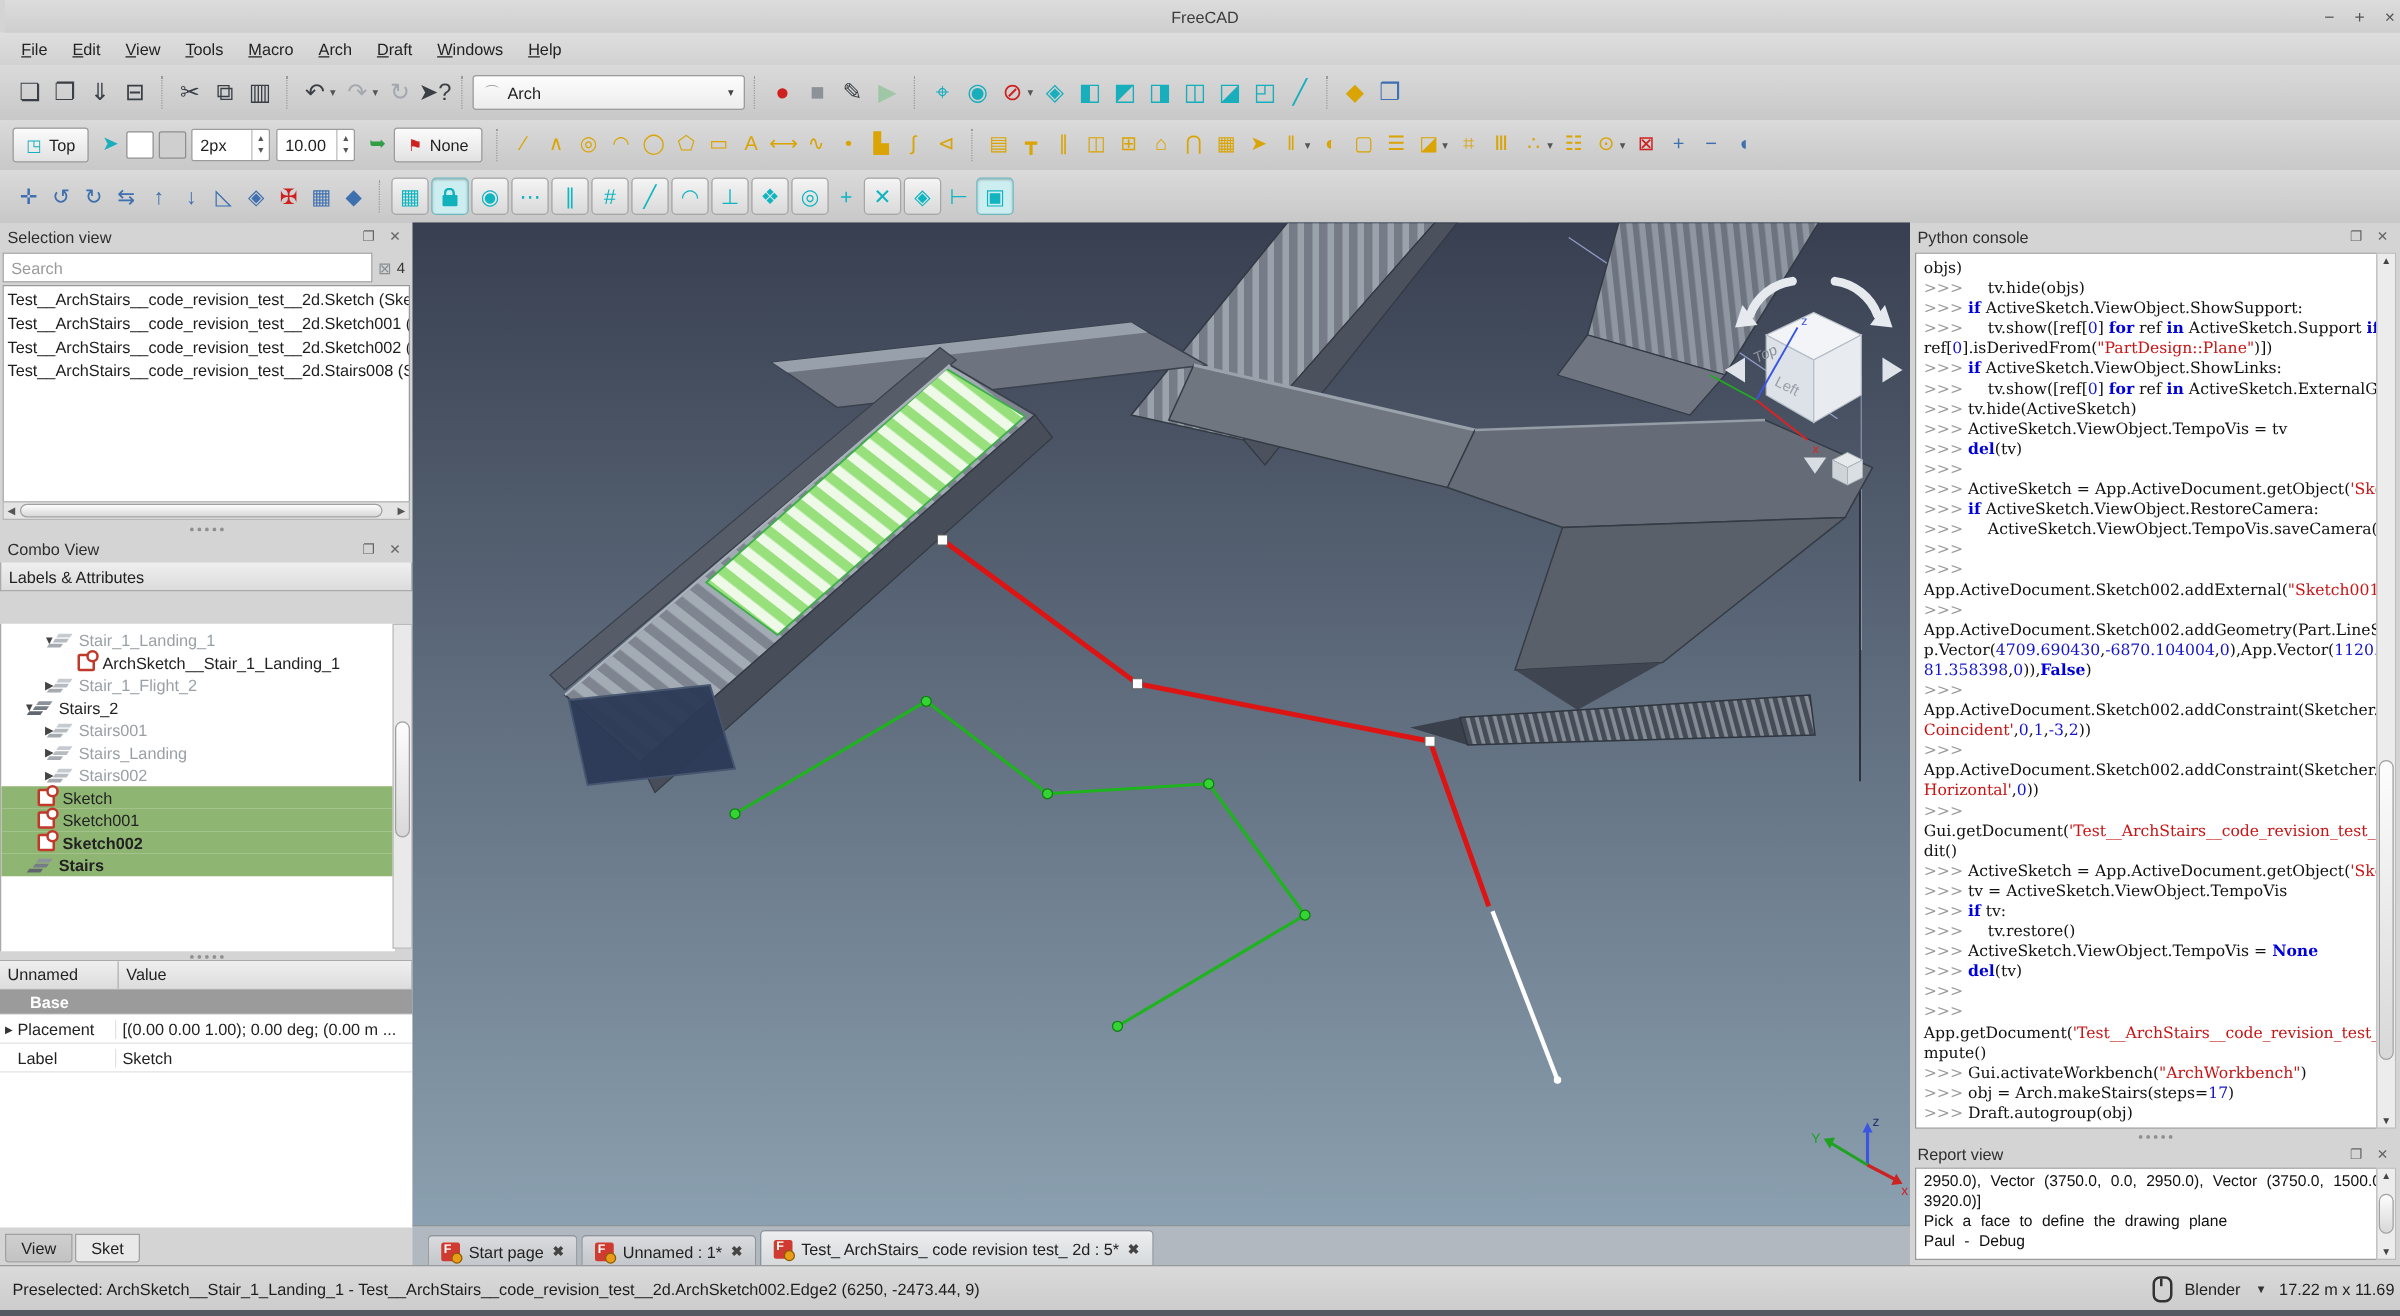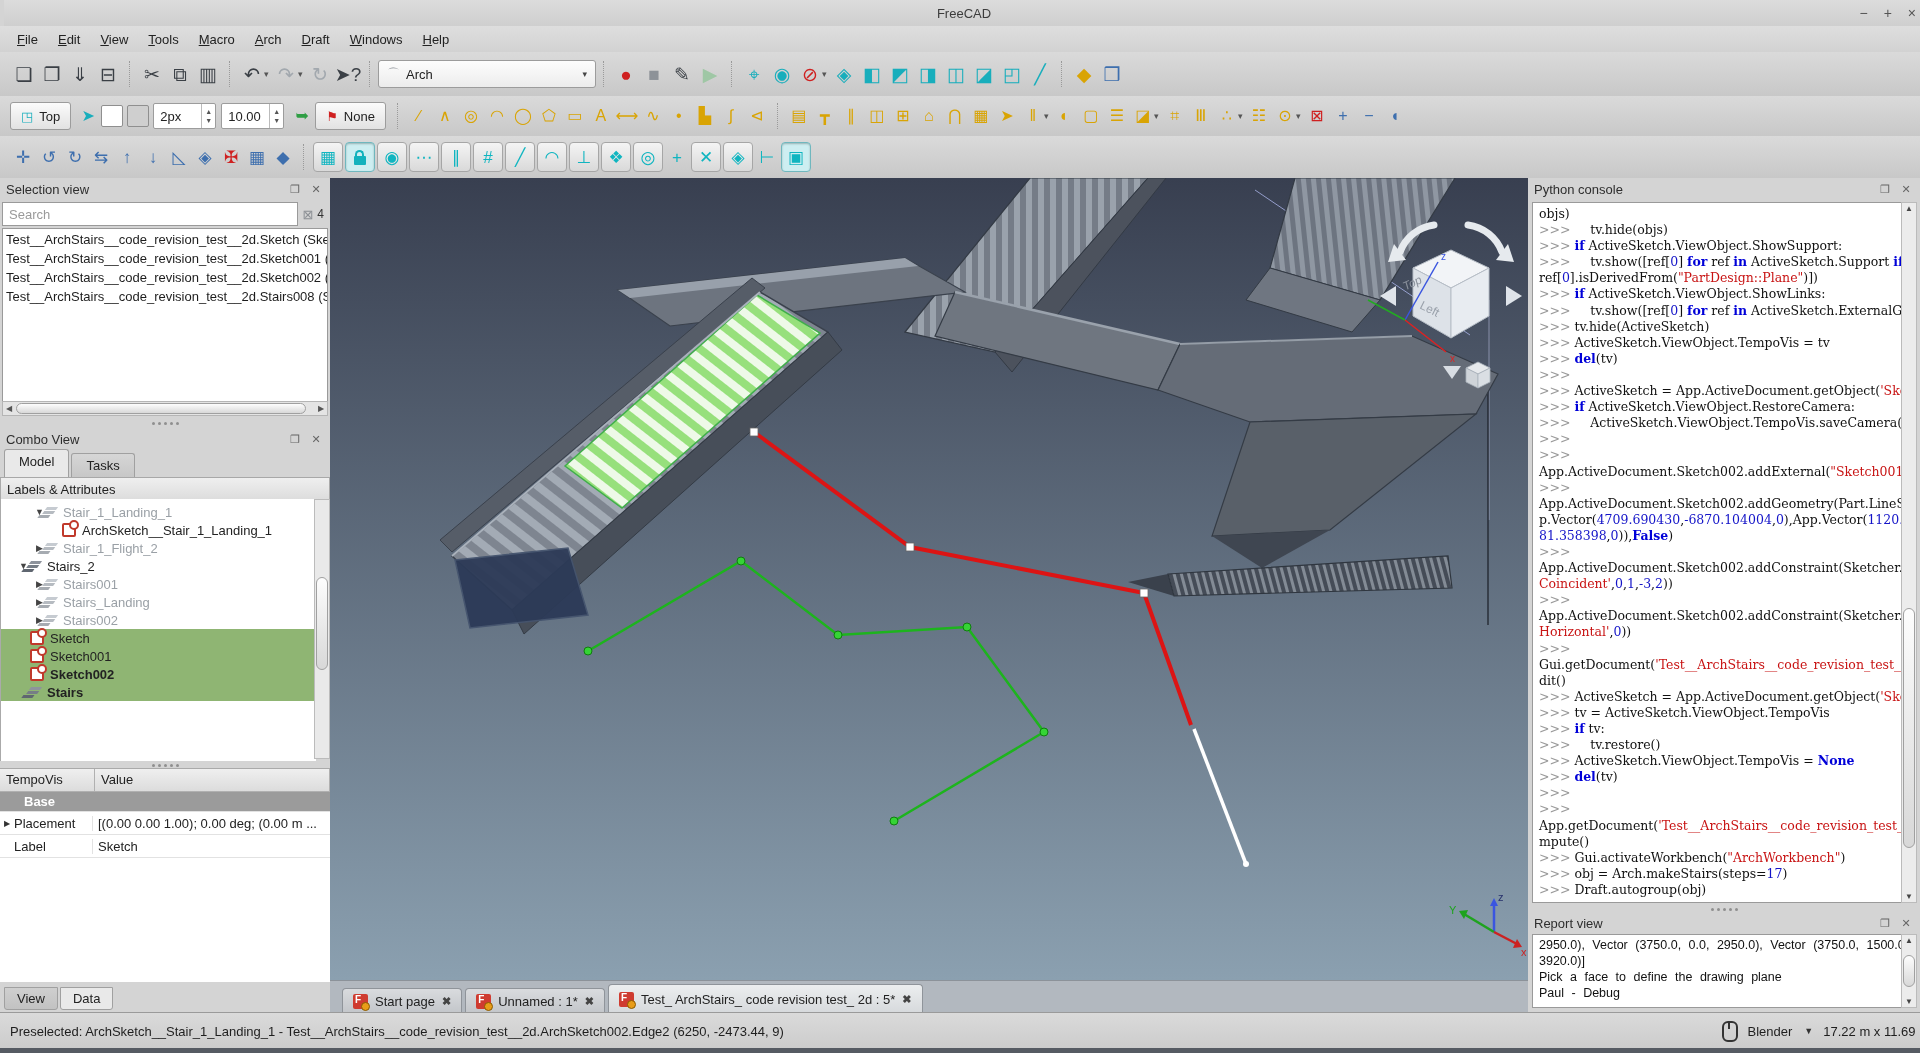--- a/index.html
+++ b/index.html
@@ -407,24 +407,20 @@
     </div>
 
   <div class="panel" id="combo">
     <div class="phead">
       <span>Combo View</span>
       <span class="pbtns">
         <span>❐</span>
         <span>✕</span>
       </span>
     </div>
-    <div class="tabsrow" id="combotabs">
-        <div class="ctab active">Model</div>
-        <div class="ctab">Tasks</div>
-      </div>
     <div class="treehdr">Labels &amp; Attributes</div>
     <div id="tree">
         <div class="trow dim" style="padding-left: 32px;">
           <span class="arr">▼</span>
           <i class="ico-ly"></i>
           <span class="lbl">Stair_1_Landing_1</span>
         </div>
         <div class="trow " style="padding-left: 48px;">
           <span class="arr"></span>
           <i class="ico-sk"></i>
@@ -481,40 +477,40 @@
       </div>
     <div class="splitdots" style="top:332px;">
         <i></i>
         <i></i>
         <i></i>
         <i></i>
         <i></i>
       </div>
     <div id="props">
       <div class="prophdr">
-        <div>TempoVis</div>
+        <div>Unnamed</div>
         <div style="flex:1">Value</div>
       </div>
       <div id="proprows">
           <div class="prow group">Base</div>
           <div class="prow">
             <span class="gut">▶</span>
             <span class="pn">Placement</span>
             <span class="pv">[(0.00 0.00 1.00); 0.00 deg; (0.00 m ...</span>
           </div>
           <div class="prow">
             <span class="gut"></span>
             <span class="pn">Label</span>
             <span class="pv">Sketch</span>
           </div>
         </div>
     </div>
     <div class="vdtabs" id="vdtabs">
         <div class="vdtab">View</div>
-        <div class="vdtab active">Data</div>
+        <div class="vdtab active">Sket</div>
       </div>
   </div>
 
   <div id="viewport">
     <svg width="1198" height="802" viewBox="330 178 1198 802">
       <defs>
         <pattern id="pA" width="16" height="16" patternUnits="userSpaceOnUse" patternTransform="rotate(38)">
           <rect width="16" height="16" fill="#7e8590"></rect>
             <rect width="16" height="8" fill="#a3abb5"></rect>
         </pattern>

